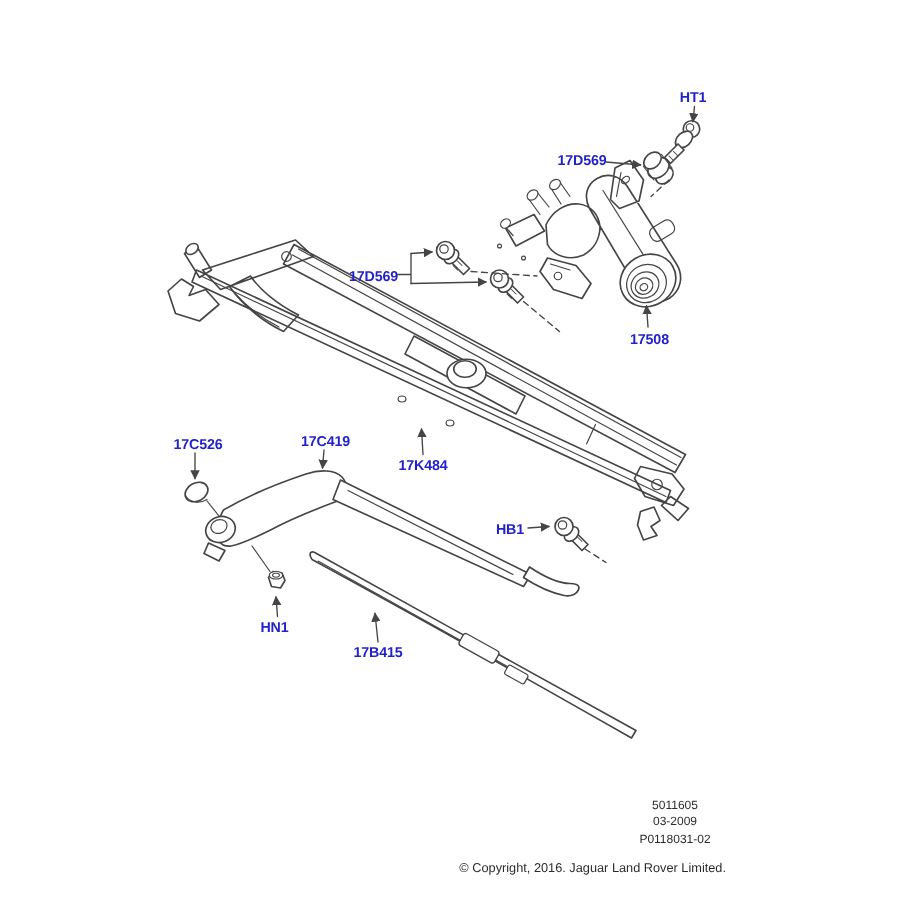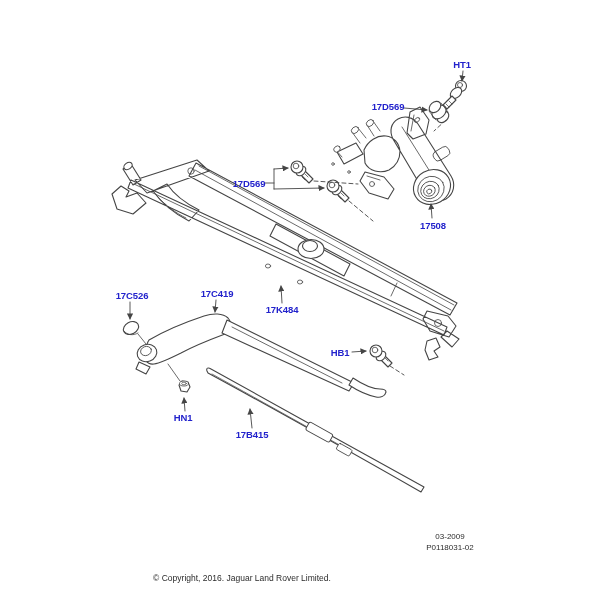--- a/index.html
+++ b/index.html
@@ -3,21 +3,21 @@
 <meta charset="utf-8">
 <style>
   html,body{margin:0;padding:0;background:#fff;}
   .page{position:relative;width:600px;height:600px;background:#ffffff;overflow:hidden;
         font-family:"Liberation Sans",sans-serif;padding-left:36px;}
   .page svg{position:absolute;left:0;top:0;}
   .lbl{font-family:"Liberation Sans",sans-serif;font-weight:bold;font-size:9.5px;
        fill:#2222cc;letter-spacing:-0.1px;text-anchor:middle;}
   .plate-info{position:absolute;left:386px;top:531px;width:128px;text-align:center;
        font-size:8px;line-height:11.4px;color:#2b2b2b;}
-  .copyright{position:absolute;left:0;top:573px;width:484px;text-align:center;
+  .copyright{position:absolute;left:0;top:573px;width:484px;text-align:right;
        font-size:8.5px;color:#2b2b2b;}
 </style>
 </head>
 <body>
 
 <div class="page">
 
 <svg width="600" height="600" viewBox="0 0 600 600" fill="none" stroke="#454545" stroke-width="1.1" stroke-linejoin="round" stroke-linecap="round">
 
   <defs>
@@ -190,19 +190,20 @@
     <text class="lbl" x="132" y="299">17C526</text>
     <text class="lbl" x="217" y="297">17C419</text>
     <text class="lbl" x="282" y="313">17K484</text>
     <text class="lbl" x="340" y="356">HB1</text>
     <text class="lbl" x="183" y="421">HN1</text>
     <text class="lbl" x="252" y="438">17B415</text>
   </g>
 </svg>
 
   <div class="plate-info">
+    <div>5011605</div>
     <div>03-2009</div>
     <div>P0118031-02</div>
   </div>
 
   <div class="copyright">© Copyright, 2016. Jaguar Land Rover Limited.</div>
 
 </div>
 
 </body></html>

